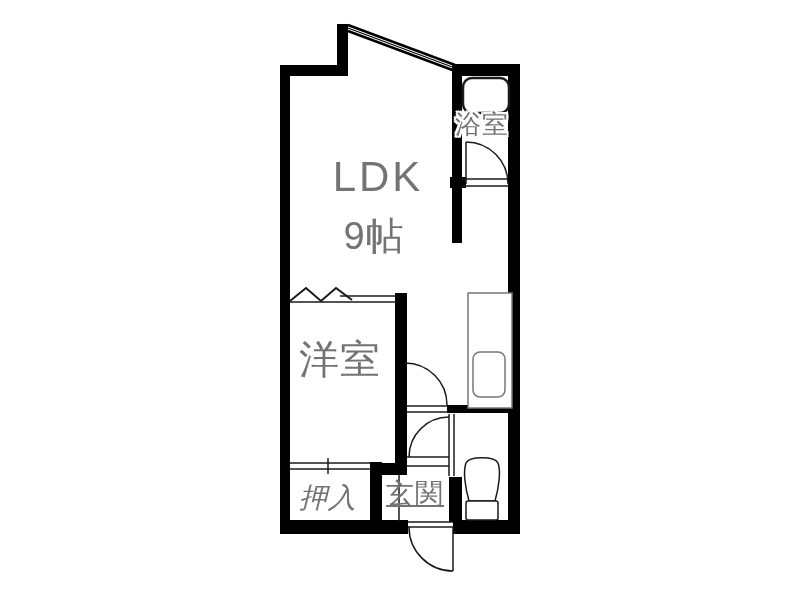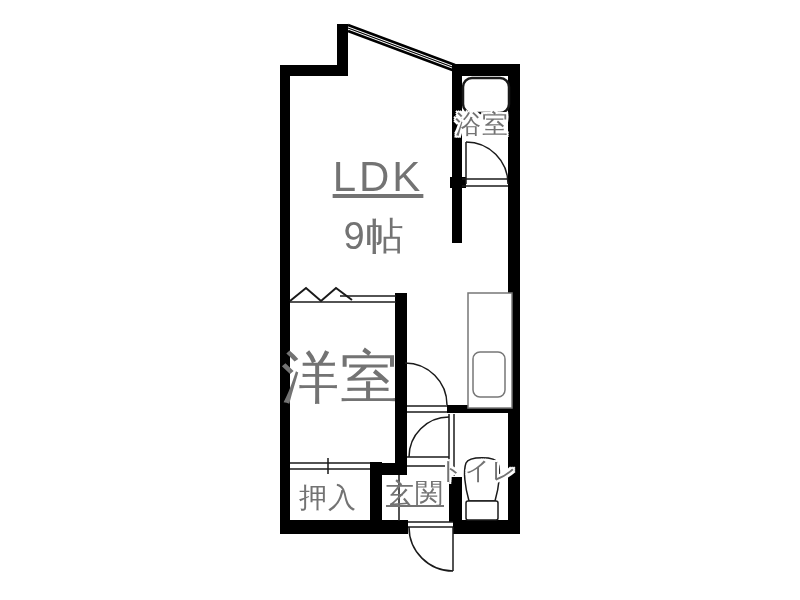--- a/index.html
+++ b/index.html
@@ -25,27 +25,27 @@
     line-height:1;
     letter-spacing:1px;
   }
   .halo{
     text-shadow:
       -2px -2px 0 #fff, 2px -2px 0 #fff,
       -2px  2px 0 #fff, 2px  2px 0 #fff,
        0   -2px 0 #fff, 0    2px 0 #fff,
       -2px  0   0 #fff, 2px  0   0 #fff;
   }
-  .lbl-ldk      {left:378px;top:177px;font-size:42px;letter-spacing:3px;text-decoration:underline;}
+  .lbl-ldk      {left:378px;top:177px;font-size:42px;letter-spacing:3px;}
   .lbl-ldk-size {left:374px;top:220px;font-size:38px;margin-top:16px;}
-  .lbl-western  {left:340px;top:377px;font-size:58px;}
+  .lbl-western  {left:340px;top:359px;font-size:40px;}
   .lbl-western-size{left:342px;top:401px;font-size:42px;}
   .lbl-bath     {left:482px;top:124px;font-size:26px;}
   .lbl-toilet   {left:478px;top:470px;font-size:25px;}
-  .lbl-closet   {left:328px;top:498px;font-size:28px;}
+  .lbl-closet   {left:328px;top:498px;font-size:28px;font-style:italic;}
   .lbl-entry    {left:415px;top:494px;font-size:28px;text-decoration:underline;}
 </style>
 </head>
 <body>
 
 <div id="canvas">
 
   <svg id="plan-svg" width="800" height="600" viewBox="0 0 800 600">
 
     <g fill="#000">
@@ -125,16 +125,15 @@
         <path d="M 469 501 C 465 487 463 471 466 463 C 469 456 495 456 498 463 C 501 471 499 487 495 501 Z"></path>
         <rect x="466" y="501" width="32" height="19" rx="2"></rect>
       </g>
     </g>
   </svg>
 
   <div class="room-label lbl-ldk">LDK</div>
   <div class="room-label lbl-ldk-size">9帖</div>
   <div class="room-label lbl-western">洋室</div>
   <div class="room-label lbl-bath halo">浴室</div>
-  <div class="room-label lbl-toilet halo">トイレ</div>
   <div class="room-label lbl-closet">押入</div>
   <div class="room-label lbl-entry">玄関</div>
 </div>
 
 </body></html>

